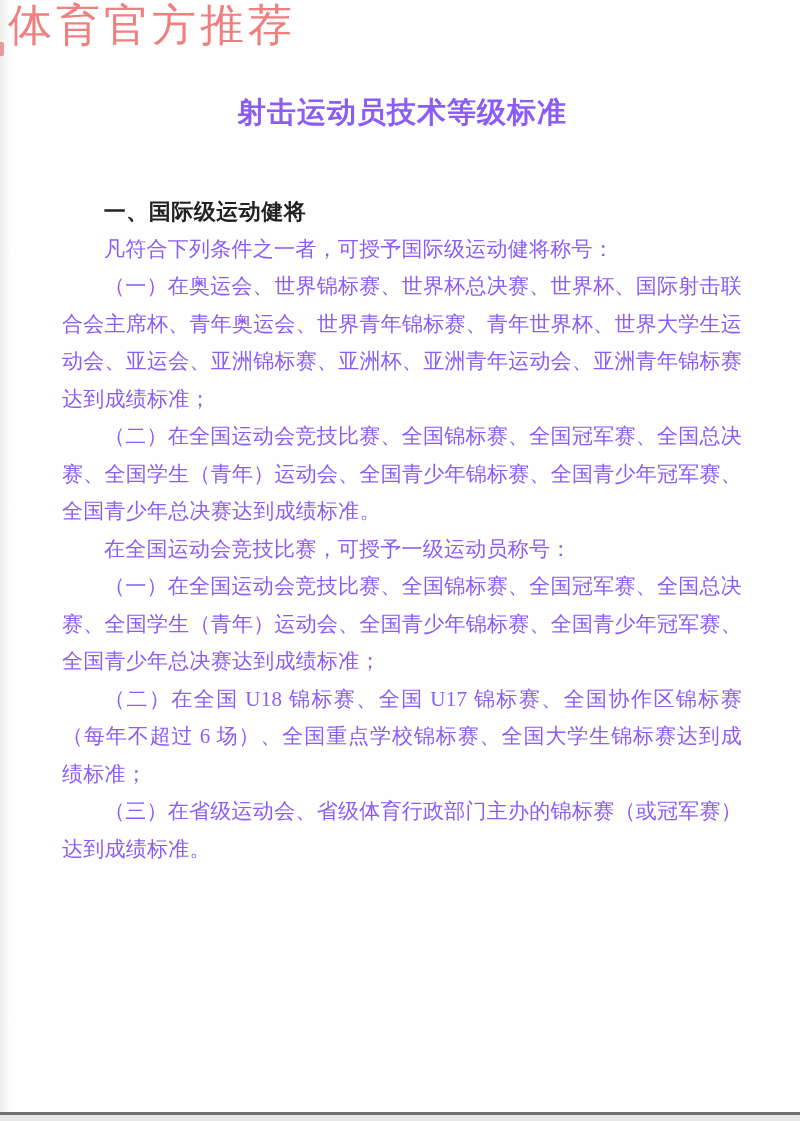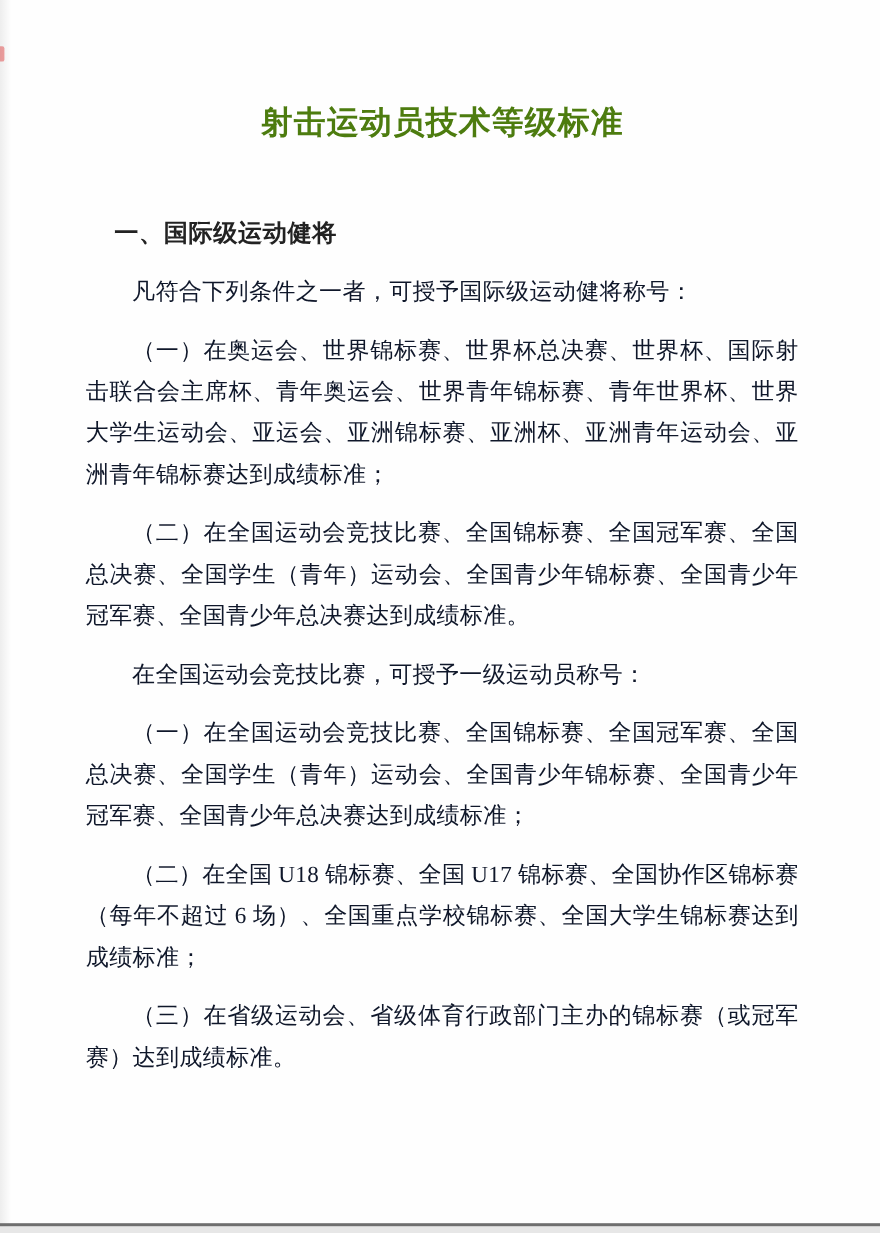--- a/index.html
+++ b/index.html
@@ -68,49 +68,50 @@
   .content {
     position: relative;
     padding: 94px 58px 0 62px; 
   }
   .doc-title {
     margin: 0 0 63px 0;
     font-size: 29px;
     line-height: 36px;
     font-weight: 700;
     text-align: center;
-    color: #4d7c0f;
+    color: #8b5cf6;
     letter-spacing: 1px;
   }
   .section { margin: 0; }
   .section-heading {
     margin: 0;
     font-family: Liberation Sans, sans-serif;
     font-size: 22px;
     font-weight: 700;
     line-height: 37.5px;
     text-indent: 1.9em;
     color: #222222;
     letter-spacing: 0.5px;
   }
   .para {
-    margin: 16px;
+    margin: 0;
     font-size: 21px;
     line-height: 37.5px;
     letter-spacing: 0.25px;
     text-indent: 2em;
     text-align: justify;
-    color: #0f172a;
+    color: #8b5cf6;
   }
 </style>
 </head>
 <body>
 
 <div class="page">
 
+  <div class="watermark" style="color: rgb(240, 128, 128);">体育官方推荐</div>
 
   <div class="watermark-fragment" style="background: rgb(240, 128, 128);"></div>
 
   <div class="content">
 
     <h1 class="doc-title">射击运动员技术等级标准</h1>
 
     <div class="section">
       <h2 class="section-heading">一、国际级运动健将</h2>
       <p class="para">凡符合下列条件之一者，可授予国际级运动健将称号：</p>

